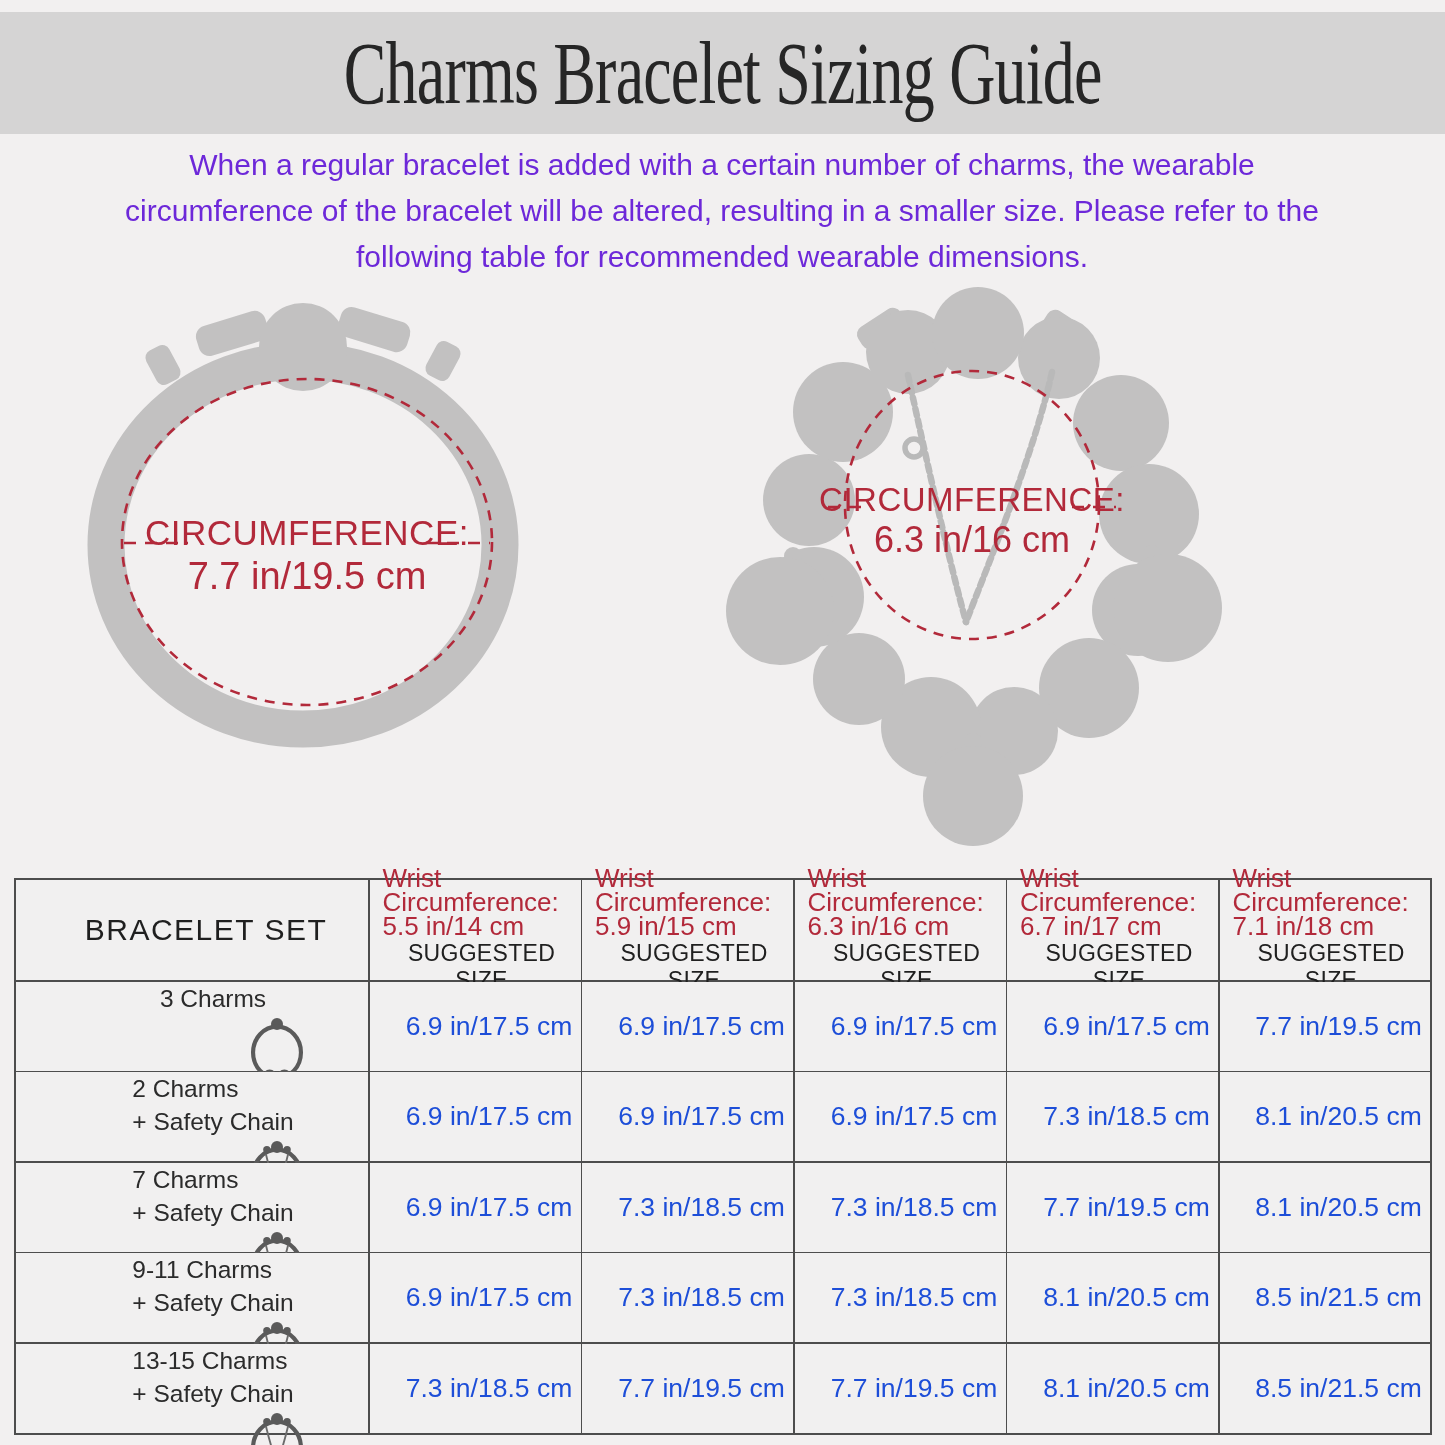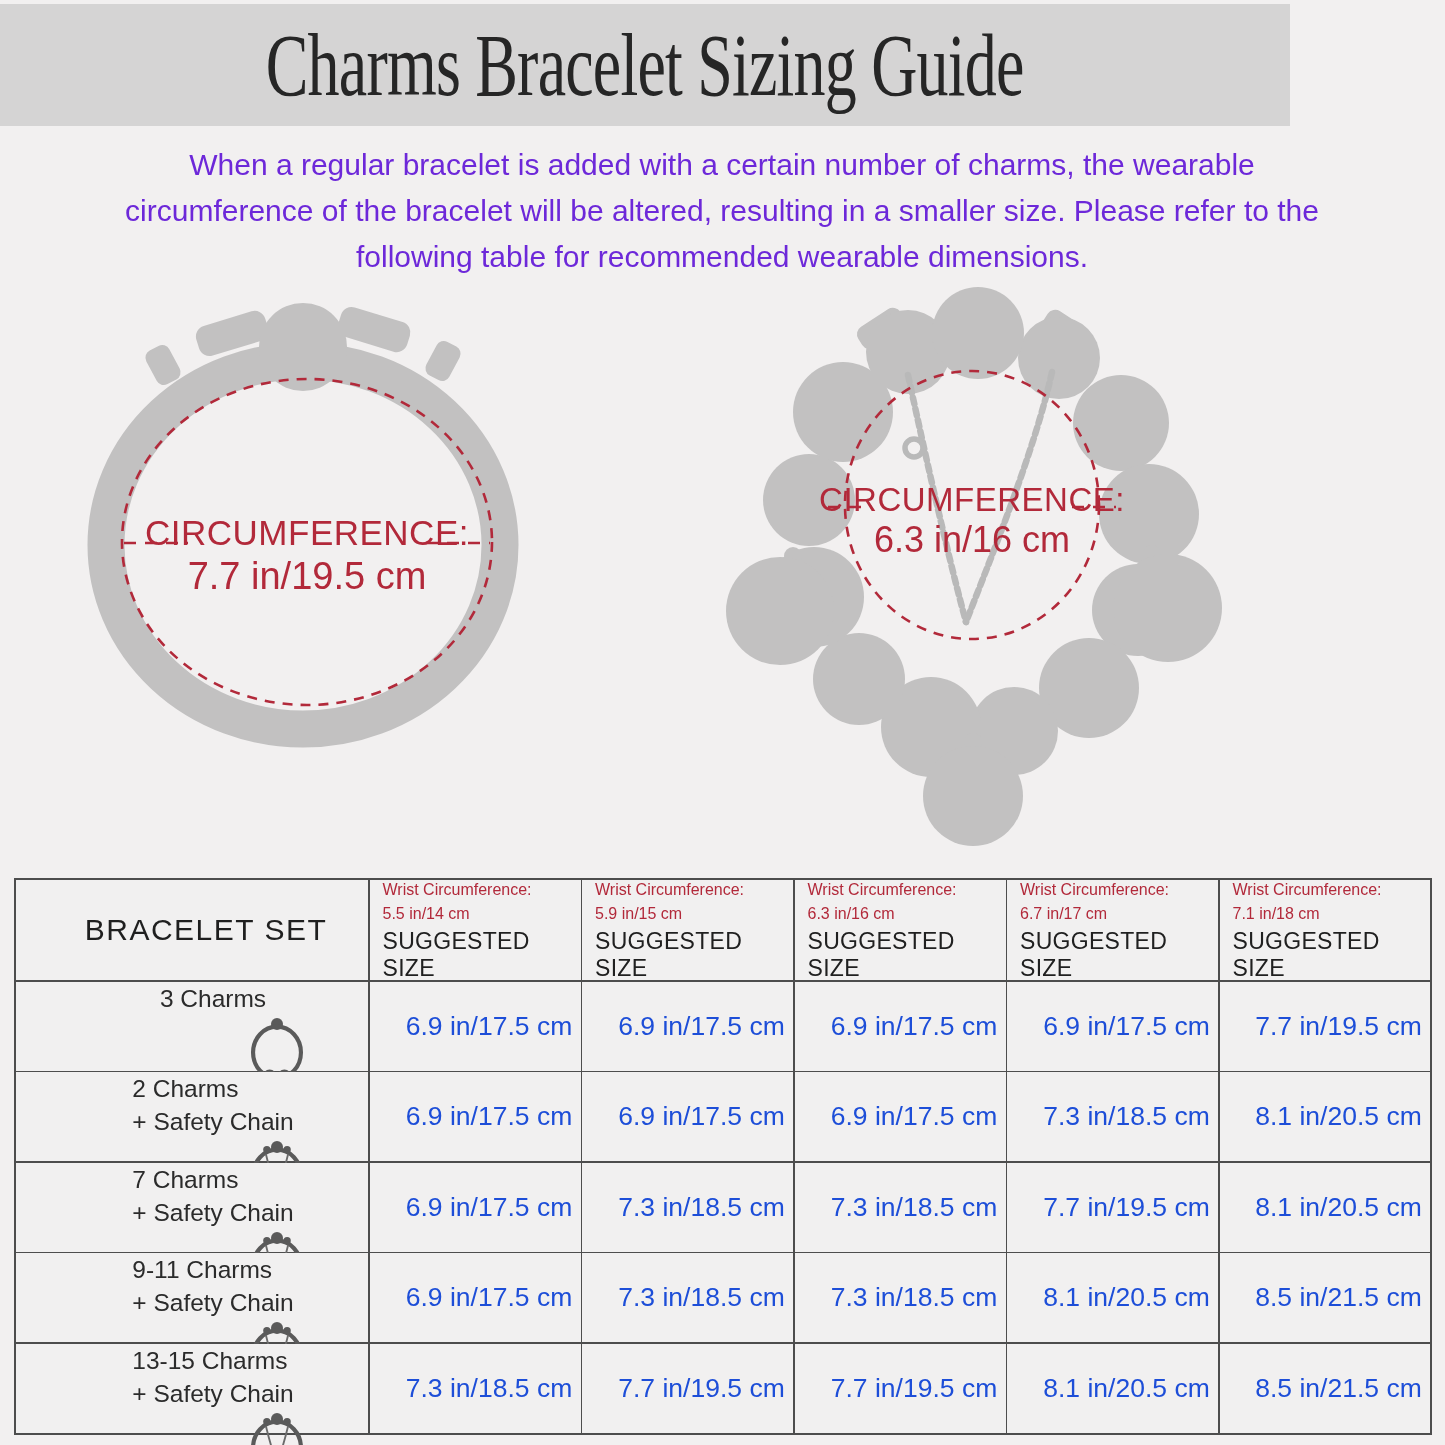--- a/index.html
+++ b/index.html
@@ -2,21 +2,21 @@
 <html><head>
 <meta charset="utf-8">
 <style>
   html,body{margin:0;padding:0;}
   body{
     width:1445px;height:1445px;position:relative;overflow:hidden;
     background:#f2f0f0;font-family:"Liberation Sans",sans-serif;
   }
   
   .title-band{
-    position:absolute;left:0;top:4px;width:1290px;height:122px;
+    position:absolute;left:0;top:12px;width:1445px;height:122px;
     background:#d5d4d4;display:flex;align-items:center;justify-content:center;
   }
   .title-band h1{
     margin:0;font-family:"Liberation Serif",serif;font-weight:400;
     font-size:80px;color:#262626;letter-spacing:-1px;
     transform:scaleX(.8) scaleY(1.12);transform-origin:center;
     white-space:nowrap;
   }
   
   .intro{
@@ -38,22 +38,22 @@
     position:absolute;left:14px;top:878px;
     display:grid;
     grid-template-columns:352px 211px 211px 211px 211px 210px;
     grid-template-rows:100px repeat(5,89px);
     gap:1.5px;background:#4d4d4d;border:2.5px solid #4d4d4d;
   }
   .cell{background:#f1f0f0;padding-left:28px;}
   .set-head{display:flex;align-items:center;justify-content:center;
     font-size:30px;letter-spacing:1.5px;color:#1f1f1f;}
   .head-col{display:flex;flex-direction:column;justify-content:center;padding-left:13px;}
-  .wrist{color:#b2293a;font-size:16px;line-height:24px;}
-  .sugg{color:#202020;font-size:23px;line-height:27px;margin-top:2px;letter-spacing:.3px;}
+  .wrist{color:#b2293a;font-size:26px;line-height:24px;}
+  .sugg{color:#202020;font-size:23px;line-height:27px;margin-top:2px;letter-spacing:.3px;text-align:center;}
   .set-cell{display:flex;align-items:center;padding-left:42px;flex-direction:column;}
   .set-text{font-size:24.5px;line-height:33px;color:#2b2b2b;}
   .charm-icon{margin-left:auto;margin-right:56px;flex:0 0 auto;}
   .val{display:flex;align-items:center;justify-content:center;
     font-size:26.5px;color:#1d4ed8;}
 </style>
 </head>
 <body>
 
 <header class="title-band">

